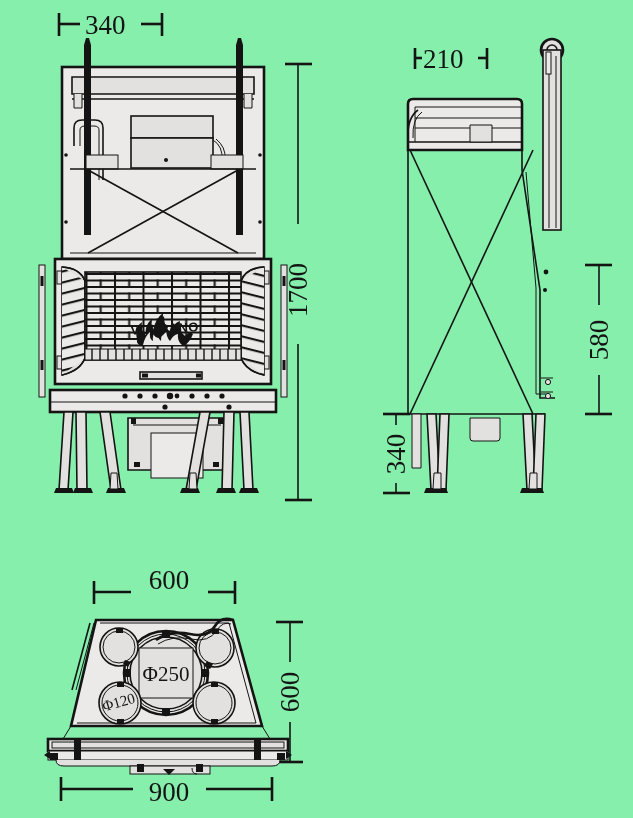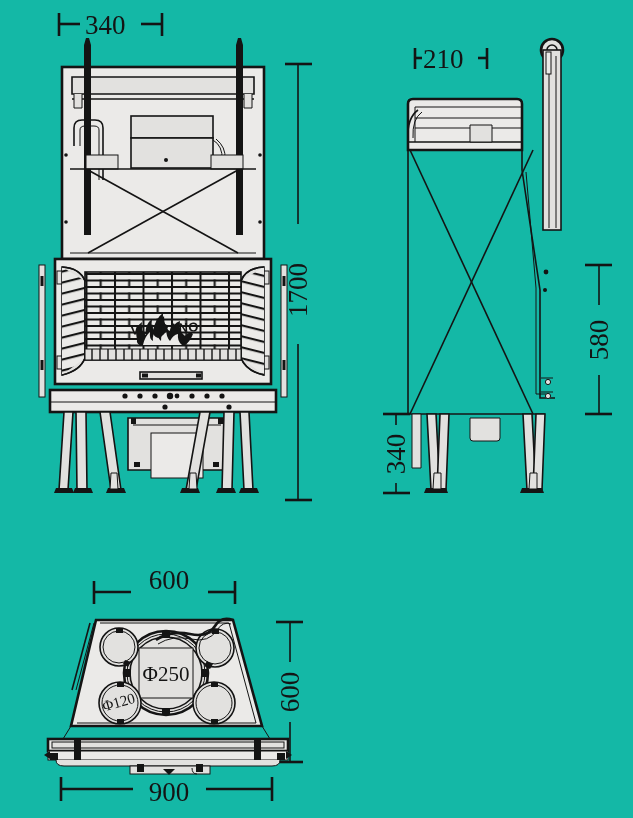--- a/index.html
+++ b/index.html
@@ -4,21 +4,21 @@
 <style>
   html, body {
     margin: 0;
     padding: 0;
     background: #e2e1df;
   }
   #page {
     position: relative;
     width: 633px;
     height: 818px;
-    background: #14b8a6;
+    background: #86efac;
     overflow: hidden;
     font-family: "Liberation Serif", serif;
   }
   svg.drawing {
     position: absolute;
     left: 0;
     top: 0;
     width: 633px;
     height: 818px;
     display: block;

